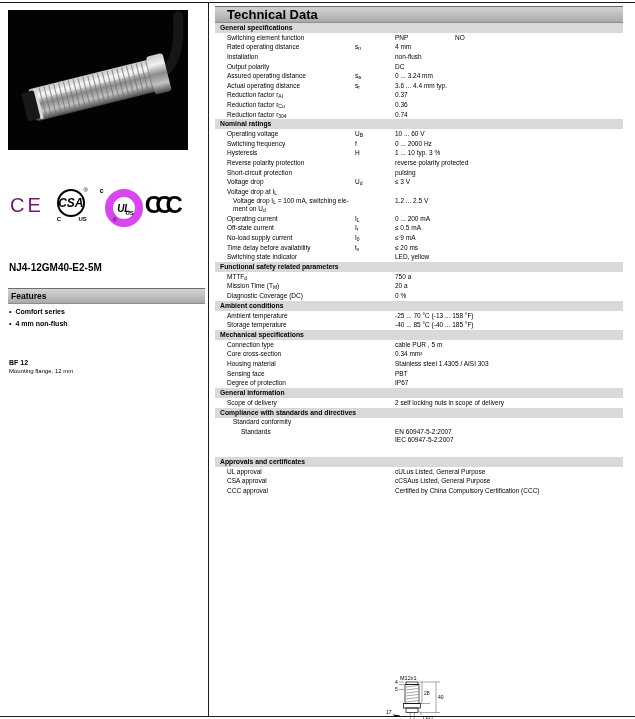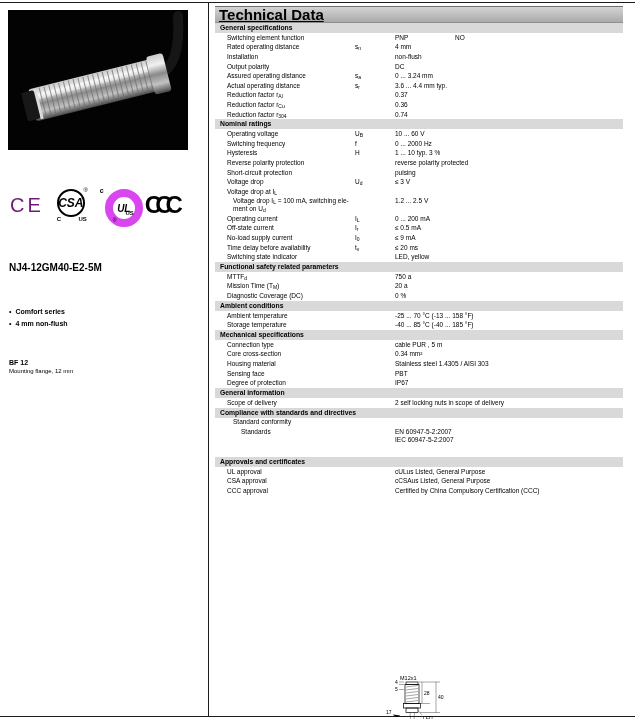--- a/index.html
+++ b/index.html
@@ -49,21 +49,21 @@
   .acc-bar      { top:340px; }
   .model-value { position:absolute; left:1px; top:262px; font-weight:bold; font-size:10px; }
   .features-list { position:absolute; left:1px; top:306px; }
   .feature-item { display:flex; gap:4px; font-weight:bold; font-size:7px; line-height:11.5px; }
   .acc-list { position:absolute; left:1px; top:358px; }
   .acc-name { font-weight:bold; font-size:7px; line-height:9px; }
   .acc-desc { font-size:6px; line-height:9px; }
 
   
   .right-col { position:absolute; left:215px; top:6px; width:408px; }
-  .td-bar  { font-size:15px; line-height:11px; padding:2px 4px;text-decoration:underline; }
+  .td-bar  { font-size:13px; line-height:11px; padding:2px 12px; }
   .dim-bar { font-size:9px; line-height:11px; padding:2px 4px; margin-top:33px; }
 
   .section-title { background:#d9d9d9; font-weight:bold; font-size:6.8px;
                    line-height:8px; padding:1px 2px 1px 5px; }
   .spec-row { display:flex; font-size:6.5px; line-height:8px; padding:0.8px 0; }
   .col-label { width:140px; padding-left:12px; box-sizing:border-box; }
   .col-sym   { width:40px; box-sizing:border-box; }
   .col-value { flex:1; }
   .indent1 .col-label { padding-left:18px; }
   .indent2 .col-label { padding-left:26px; }
@@ -125,20 +125,21 @@
           </span>
         <span class="ul-c">c</span>
         <span class="ul-us">US</span>
         <span class="ul-reg">®</span>
       </span>
       <span class="ccc-mark">CCC</span>
     </div>
 
     <div class="model-value">NJ4-12GM40-E2-5M</div>
 
+    <div class="hbar left-bar features-bar">Features</div>
     <div class="features-list">
         <div class="feature-item">
           <span>•</span>
           <span>Comfort series</span>
         </div>
         <div class="feature-item">
           <span>•</span>
           <span>4 mm non-flush</span>
         </div>
       </div>

